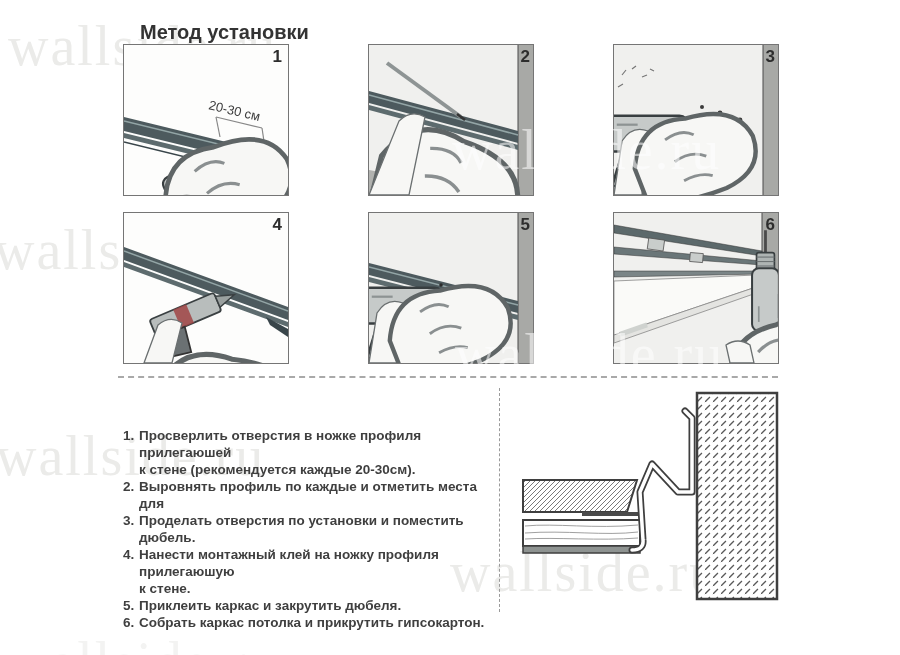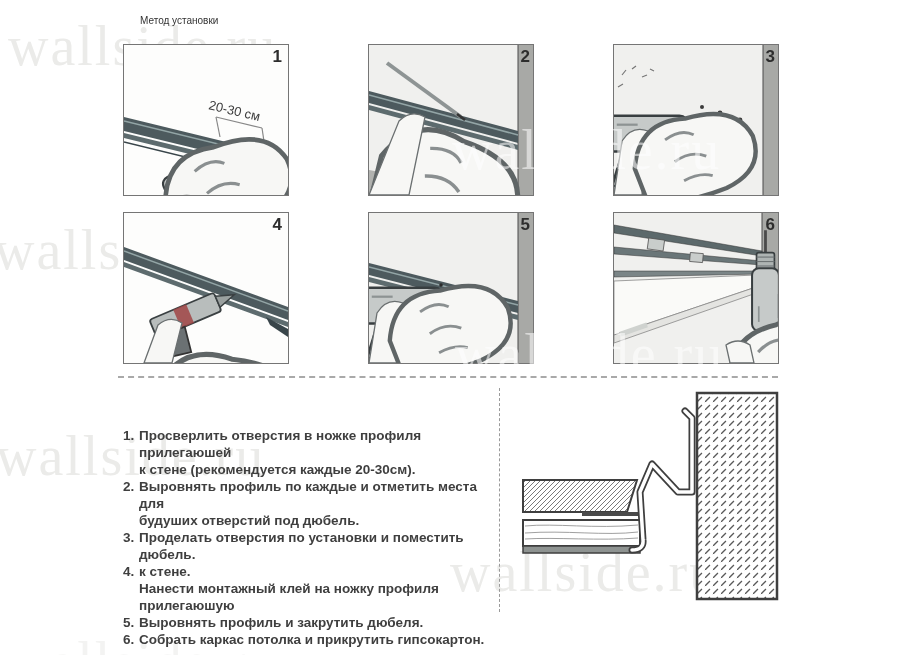--- a/index.html
+++ b/index.html
@@ -2,21 +2,21 @@
 <html><head>
 <meta charset="utf-8">
 <style>
   html,body{margin:0;padding:0;}
   body{width:900px;height:655px;position:relative;overflow:hidden;background:#ffffff;
        font-family:"Liberation Sans",sans-serif;}
   .watermark{position:absolute;font-size:56px;letter-spacing:2px;color:#ebebe9;
              white-space:nowrap;z-index:0;font-family:Liberation Serif, serif;}
   .watermark.overlay{color:rgba(255,255,255,0.55);z-index:3;}
   .watermark.faint{color:#f3f3f2;}
-  .page-title{position:absolute;left:140px;top:8px;font-size:10px;font-weight:normal;
+  .page-title{position:absolute;left:140px;top:8px;font-size:20px;font-weight:bold;
               color:#333333;z-index:2;}
   .panel{position:absolute;width:166px;height:152px;border:1px solid #757575;
          box-sizing:border-box;background:#fdfdfc;z-index:2;}
   .panel.gray{background:#f0f0ee;}
   .panel svg.art{position:absolute;left:0;top:0;width:164px;height:150px;display:block;}
   .pnum{position:absolute;top:2px;right:6px;font-size:17px;font-weight:bold;color:#2d2d2d;z-index:4;}
   .pnum.onband{right:3px;}
   .hdash{position:absolute;left:118px;top:376px;width:660px;height:0;
          border-top:2px dashed #a9a9a9;z-index:1;}
   .vdash{position:absolute;left:499px;top:388px;height:224px;width:0;
@@ -171,34 +171,33 @@
 
 <div class="instructions">
   <div class="inst">
     <span class="n">1.</span>
     <span class="l">Просверлить отверстия в ножке профиля прилегаюшей</span>
     <span class="l">к стене (рекомендуется каждые 20-30см).</span>
   </div>
   <div class="inst">
     <span class="n">2.</span>
     <span class="l">Выровнять профиль по каждые и отметить места для</span>
-    <span class="l">будуших отверстий под дюбель.</span>
   </div>
   <div class="inst">
     <span class="n">3.</span>
     <span class="l">Проделать отверстия по установки и поместить дюбель.</span>
   </div>
   <div class="inst">
     <span class="n">4.</span>
+    <span class="l">Нанести монтажный клей на ножку профиля прилегаюшую</span>
     <span class="l">к стене.</span>
-    <span class="l">Нанести монтажный клей на ножку профиля прилегаюшую</span>
   </div>
   <div class="inst">
     <span class="n">5.</span>
-    <span class="l">Выровнять профиль и закрутить дюбеля.</span>
+    <span class="l">Приклеить каркас и закрутить дюбеля.</span>
   </div>
   <div class="inst">
     <span class="n">6.</span>
     <span class="l">Собрать каркас потолка и прикрутить гипсокартон.</span>
   </div>
 </div>
 
 <svg class="xsection" viewBox="0 0 290 230">
   <defs>
     <pattern id="hatchWall" width="8" height="8" patternUnits="userSpaceOnUse">

